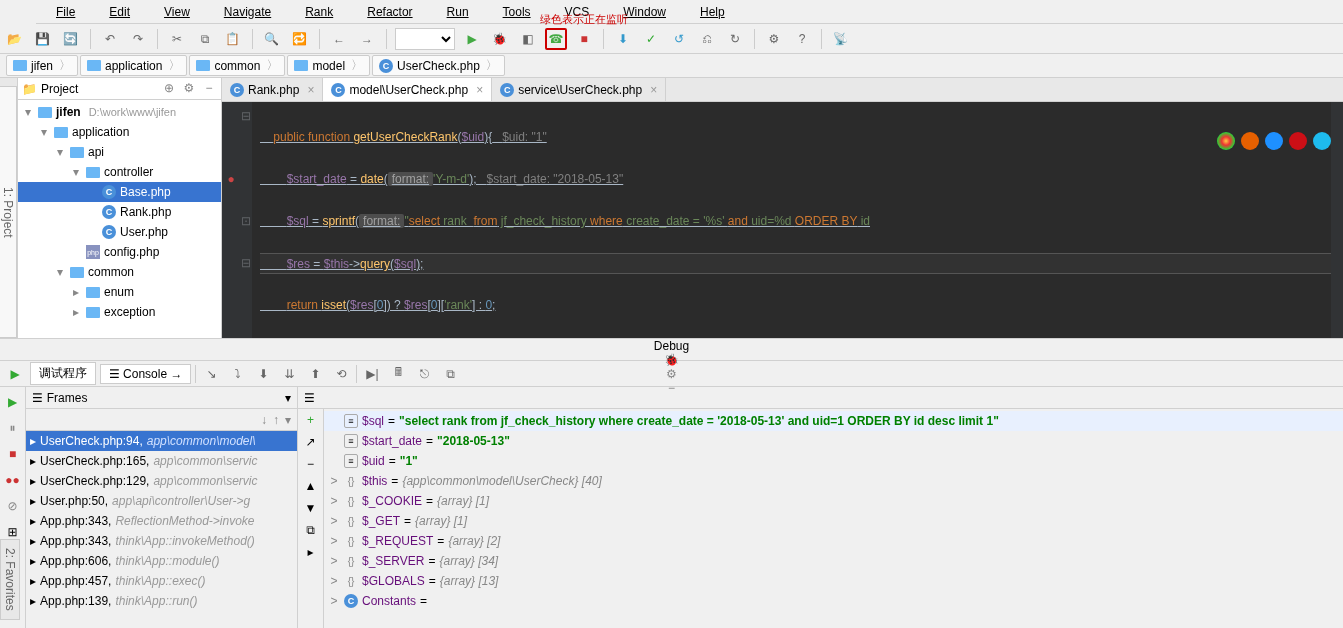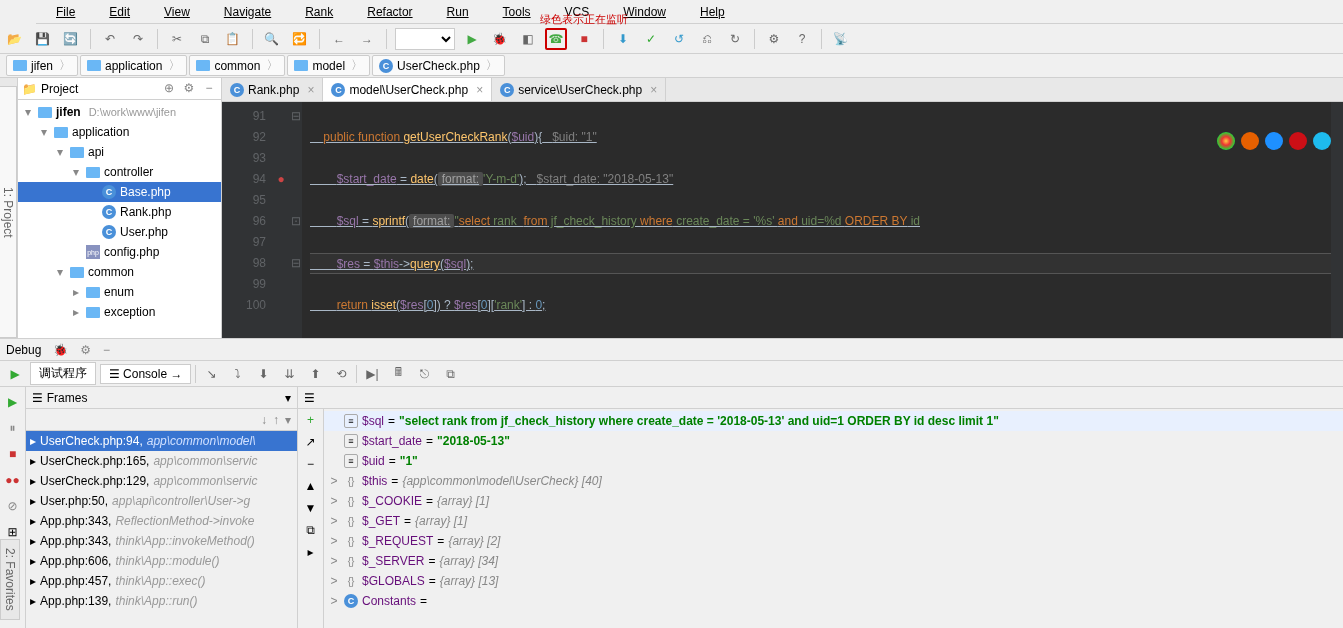--- a/index.html
+++ b/index.html
@@ -49,21 +49,21 @@
 .str { color: #6a8759; text-align: center; }
 .str2 { color: #cc7832; }
 .num { color: #6897bb; }
 .op { color: #a9b7c6; }
 .hint { color: #808080; }
 .param { background: #4d4d4d; color: #a0a0a0; padding: 0 4px; border-radius: 2px; }
 .right-strip { width: 12px; background: #313335; }
 .browser-icons { position: absolute; right: 12px; top: 30px; display: flex; gap: 6px; }
 .browser-icons .bi { width: 18px; height: 18px; border-radius: 50%; }
 .debug-panel { height: 290px; background: #f0f0f0; border-top: 1px solid #d0d0d0; display: flex; flex-direction: column; }
-.debug-header { display: flex; align-items: center; height: 22px; border-bottom: 1px solid #d0d0d0; padding: 0 6px; gap: 12px; }
+.debug-header { display: flex; align-items: center; height: 22px; border-bottom: 1px solid #d0d0d0; padding: 0 6px; gap: 0; flex-direction: column; }
 .debug-header .title { flex: 1; }
 .debug-toolbar { display: flex; align-items: center; height: 26px; border-bottom: 1px solid #d0d0d0; padding: 0 4px; gap: 4px; }
 .debug-toolbar .tab { padding: 2px 8px; border: 1px solid #ccc; background: #fff; }
 .debug-toolbar .iconbtn { width: 22px; height: 22px; display: flex; align-items: center; justify-content: center; color: #666; }
 .debug-body { flex: 1; display: flex; min-height: 0; }
 .debug-side { width: 26px; background: #f0f0f0; border-right: 1px solid #d0d0d0; display: flex; flex-direction: column; align-items: center; gap: 8px; padding-top: 6px; }
 .debug-side .sbtn { width: 18px; height: 18px; display: flex; align-items: center; justify-content: center; }
 .frames-panel { width: 272px; border-right: 1px solid #d0d0d0; display: flex; flex-direction: column; }
 .sub-header { display: flex; align-items: center; height: 22px; border-bottom: 1px solid #d0d0d0; padding: 0 6px; gap: 4px; }
 .sub-header .title { flex: 1; }
@@ -255,32 +255,20 @@
           <span>model\UserCheck.php</span>
           <span class="close">×</span>
         </div>
       <div class="editor-tab">
           <span class="c-icon">C</span>
           <span>service\UserCheck.php</span>
           <span class="close">×</span>
         </div>
     </div>
     <div class="editor-body">
-      <div class="gutter">
-        <div>91</div>
-          <div>92</div>
-          <div>93</div>
-          <div>94</div>
-          <div>95</div>
-          <div>96</div>
-          <div>97</div>
-          <div>98</div>
-          <div>99</div>
-          <div>100</div>
-      </div>
       <div class="marker-gutter">
         <div>&nbsp;</div>
           <div>&nbsp;</div>
           <div>&nbsp;</div>
           <div style="color:#c44">●</div>
           <div>&nbsp;</div>
           <div>&nbsp;</div>
           <div>&nbsp;</div>
           <div>&nbsp;</div>
           <div>&nbsp;</div>

